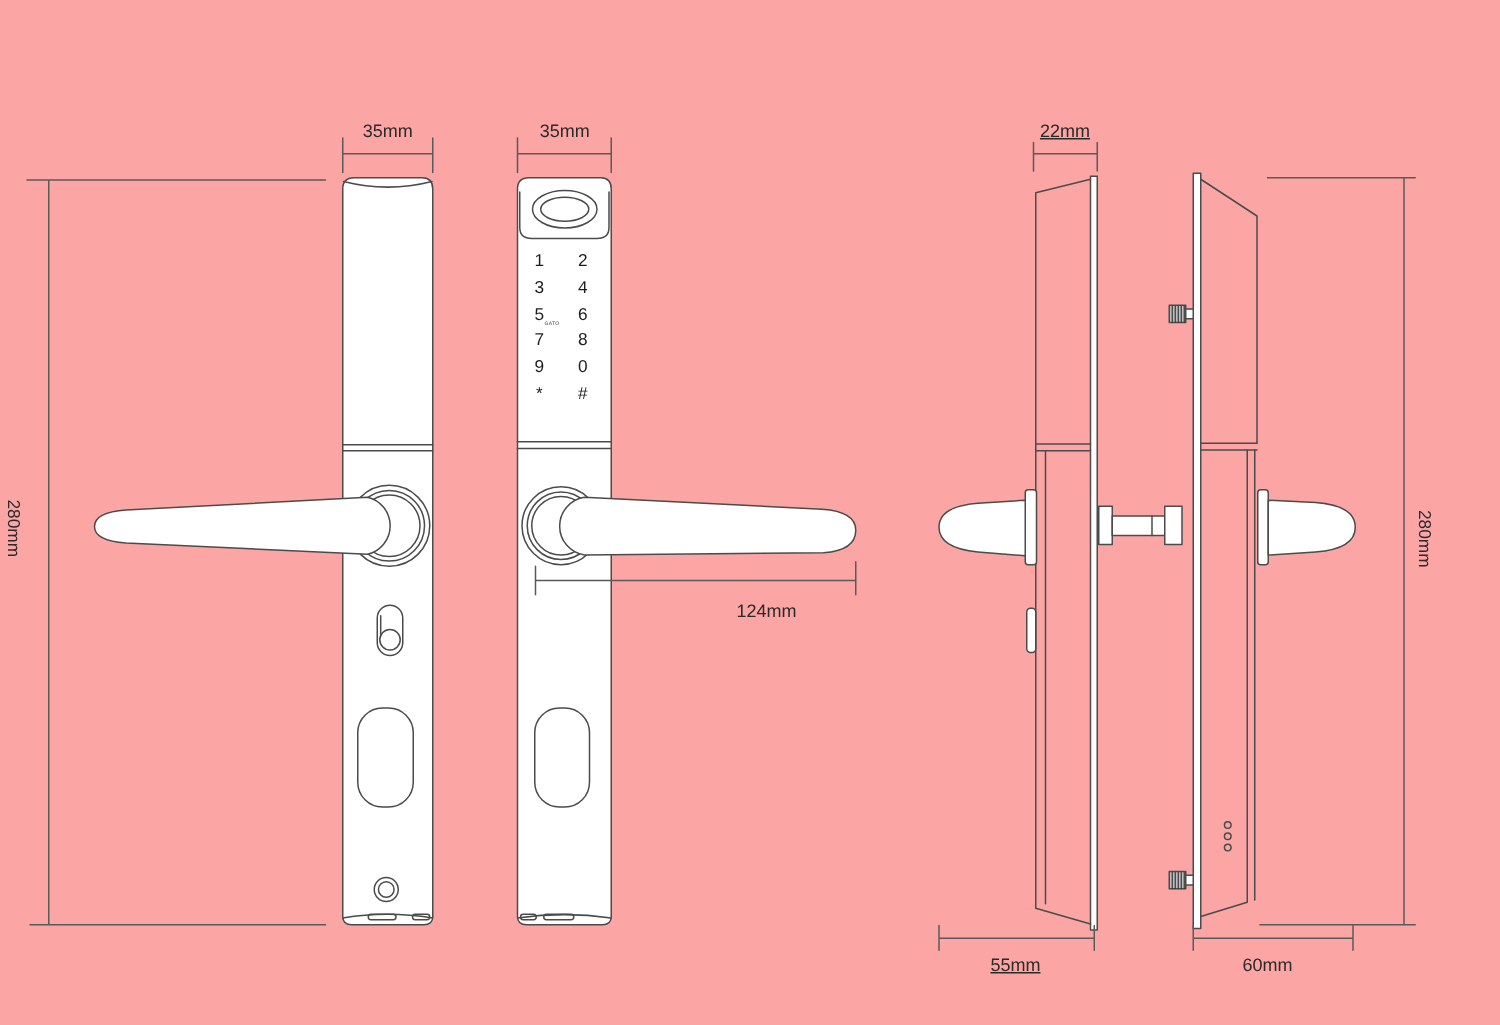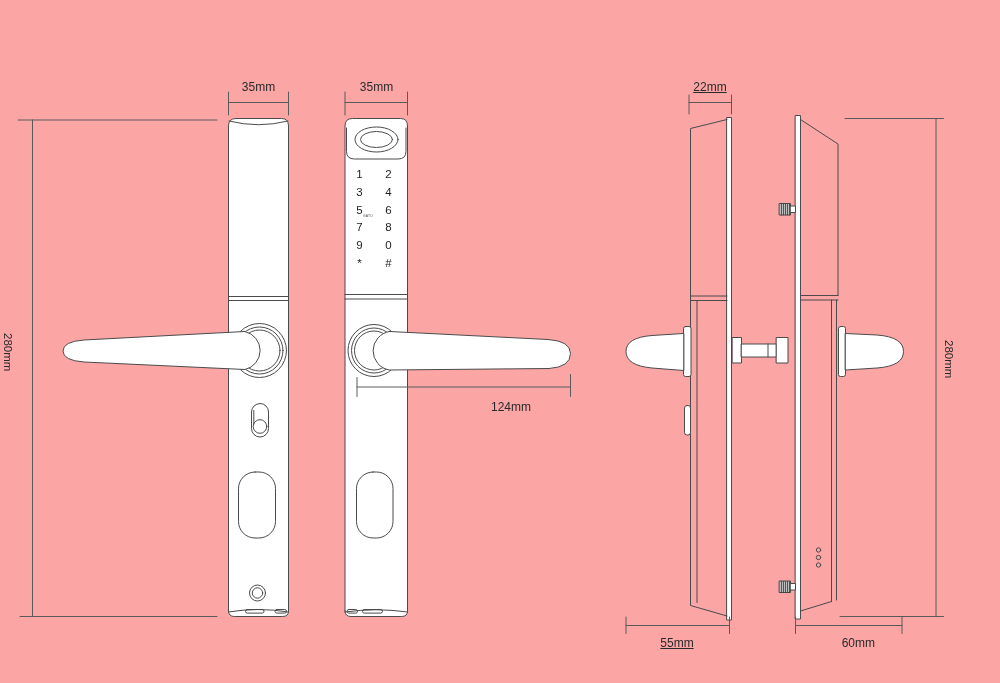--- a/index.html
+++ b/index.html
@@ -146,21 +146,21 @@
   <div class="dim-label vertical" style="left:2px;top:333px;">280mm</div>
 
   <div class="dim-label vertical" style="left:943px;top:340px;">280mm</div>
 
   <div class="dim-label" style="left:461px;top:400px;width:100px;">124mm</div>
 
   <div class="dim-label" style="left:680px;top:80px;width:60px;text-decoration:underline;">22mm</div>
 
   <div class="dim-label" style="left:647px;top:636px;width:60px;text-decoration:underline;">55mm</div>
 
-  <div class="dim-label" style="left:815px;top:636px;width:60px;text-align:right;">60mm</div>
+  <div class="dim-label" style="left:815px;top:636px;width:60px;">60mm</div>
 
   <div class="keypad">
     <span>1</span>
     <span>2</span>
     <span>3</span>
     <span>4</span>
     <span>5</span>
     <span>6</span>
     <span>7</span>
     <span>8</span>

